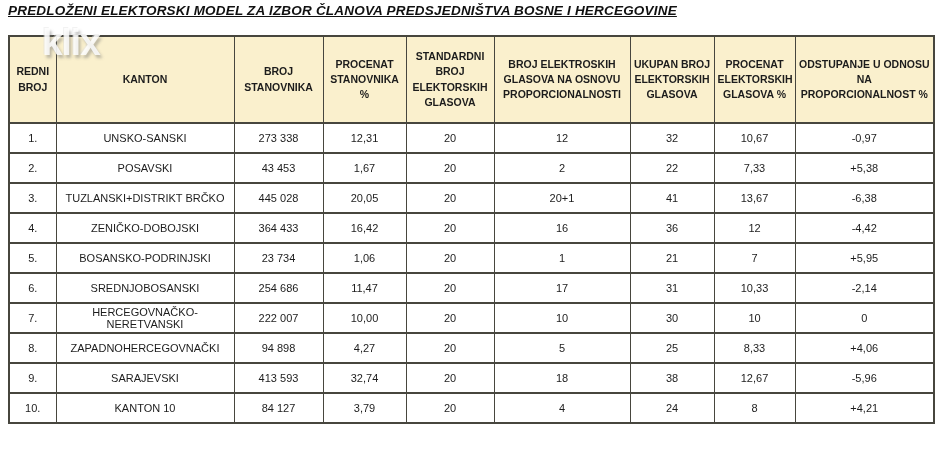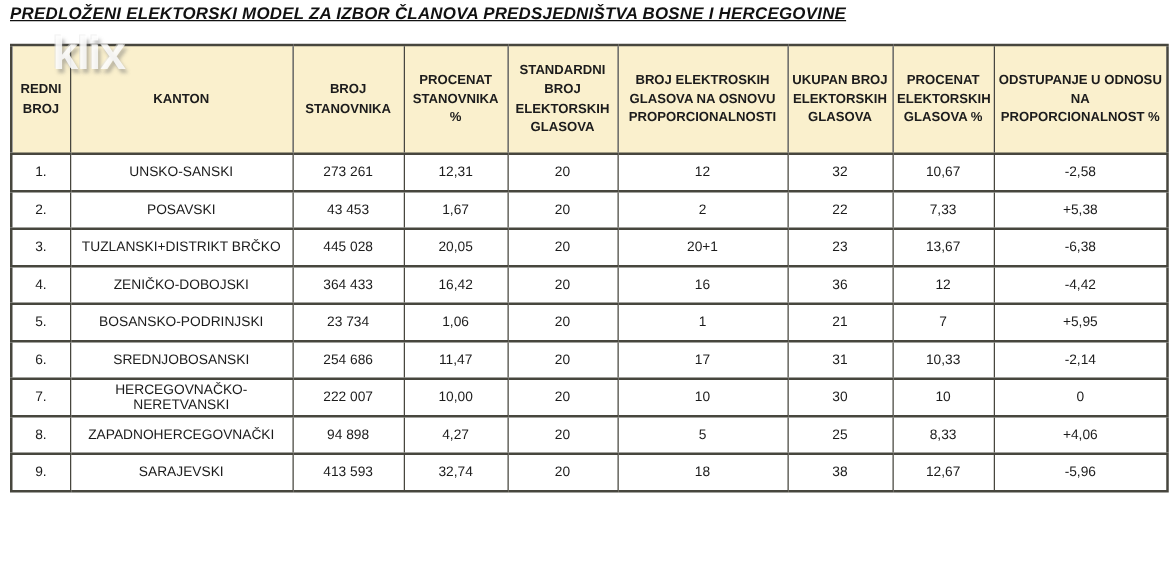--- a/index.html
+++ b/index.html
@@ -104,47 +104,47 @@
           <th>BROJ ELEKTROSKIH GLASOVA NA OSNOVU PROPORCIONALNOSTI</th>
           <th>UKUPAN BROJ ELEKTORSKIH GLASOVA</th>
           <th>PROCENAT ELEKTORSKIH GLASOVA %</th>
           <th>ODSTUPANJE U ODNOSU NA PROPORCIONALNOST %</th>
         </tr>
       </thead>
     <tbody>
         <tr>
           <td>1.</td>
           <td>UNSKO-SANSKI</td>
-          <td>273 261</td>
+          <td>273 338</td>
           <td>12,31</td>
           <td>20</td>
           <td>12</td>
           <td>32</td>
           <td>10,67</td>
-          <td>-2,58</td>
+          <td>-0,97</td>
         </tr>
         <tr>
           <td>2.</td>
           <td>POSAVSKI</td>
           <td>43 453</td>
           <td>1,67</td>
           <td>20</td>
           <td>2</td>
           <td>22</td>
           <td>7,33</td>
           <td>+5,38</td>
         </tr>
         <tr>
           <td>3.</td>
           <td>TUZLANSKI+DISTRIKT BRČKO</td>
           <td>445 028</td>
           <td>20,05</td>
           <td>20</td>
           <td>20+1</td>
-          <td>23</td>
+          <td>41</td>
           <td>13,67</td>
           <td>-6,38</td>
         </tr>
         <tr>
           <td>4.</td>
           <td>ZENIČKO-DOBOJSKI</td>
           <td>364 433</td>
           <td>16,42</td>
           <td>20</td>
           <td>16</td>
@@ -200,16 +200,27 @@
           <td>9.</td>
           <td>SARAJEVSKI</td>
           <td>413 593</td>
           <td>32,74</td>
           <td>20</td>
           <td>18</td>
           <td>38</td>
           <td>12,67</td>
           <td>-5,96</td>
         </tr>
+        <tr>
+          <td>10.</td>
+          <td>KANTON 10</td>
+          <td>84 127</td>
+          <td>3,79</td>
+          <td>20</td>
+          <td>4</td>
+          <td>24</td>
+          <td>8</td>
+          <td>+4,21</td>
+        </tr>
       </tbody>
   </table>
 
 </div>
 
 </body></html>

